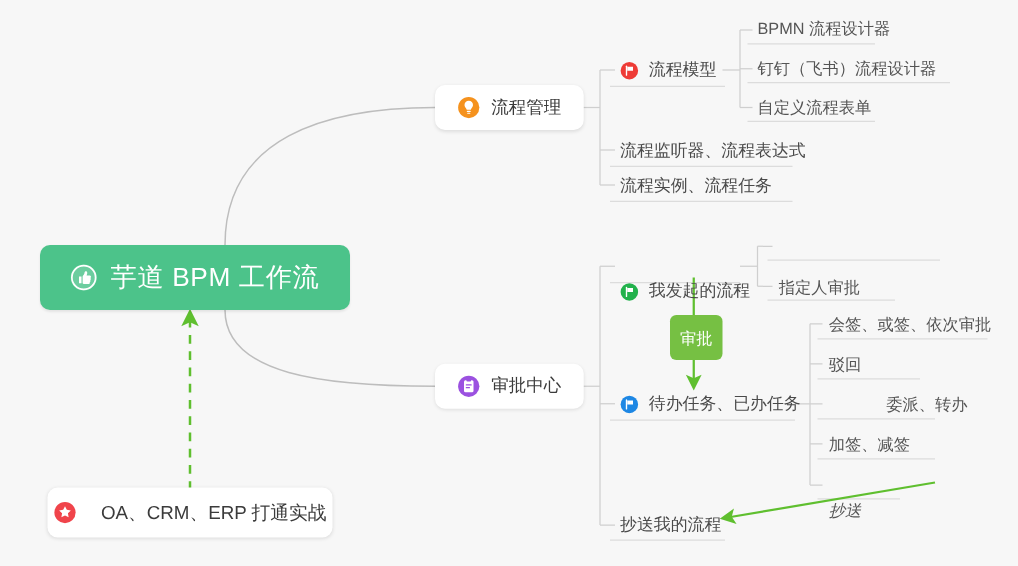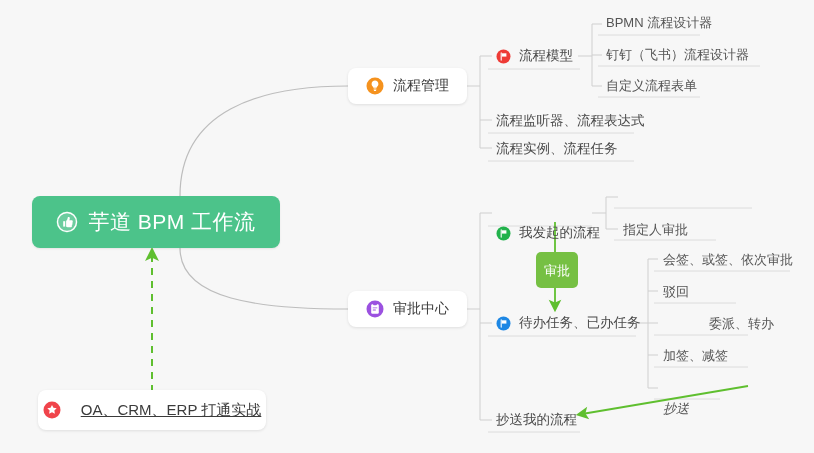--- a/index.html
+++ b/index.html
@@ -41,21 +41,21 @@
   .leaf{
     background:transparent;height:26px;color:#555;font-size:13px;padding:0 6px;
   }
 
   .bottom-card{
     left:38px;top:390px;width:228px;height:40px;
     background:#ffffff;border-radius:8px;padding:0 16px;
     color:#3b3b3b;font-size:15px;
     box-shadow:0 1px 3px rgba(0,0,0,.10);
   }
-  .bottom-card .label{margin-left:20px;text-decoration:underline;}
+  .bottom-card .label{margin-left:20px;}
 
   .edge-label{
     position:absolute;left:536px;top:252px;
     background:#76C043;color:#fff;border-radius:5px;
     font-size:13px;padding:4px 8px;line-height:1;
     display:flex;align-items:center;justify-content:center;
     height:36px;box-sizing:border-box;
   }
 
   

